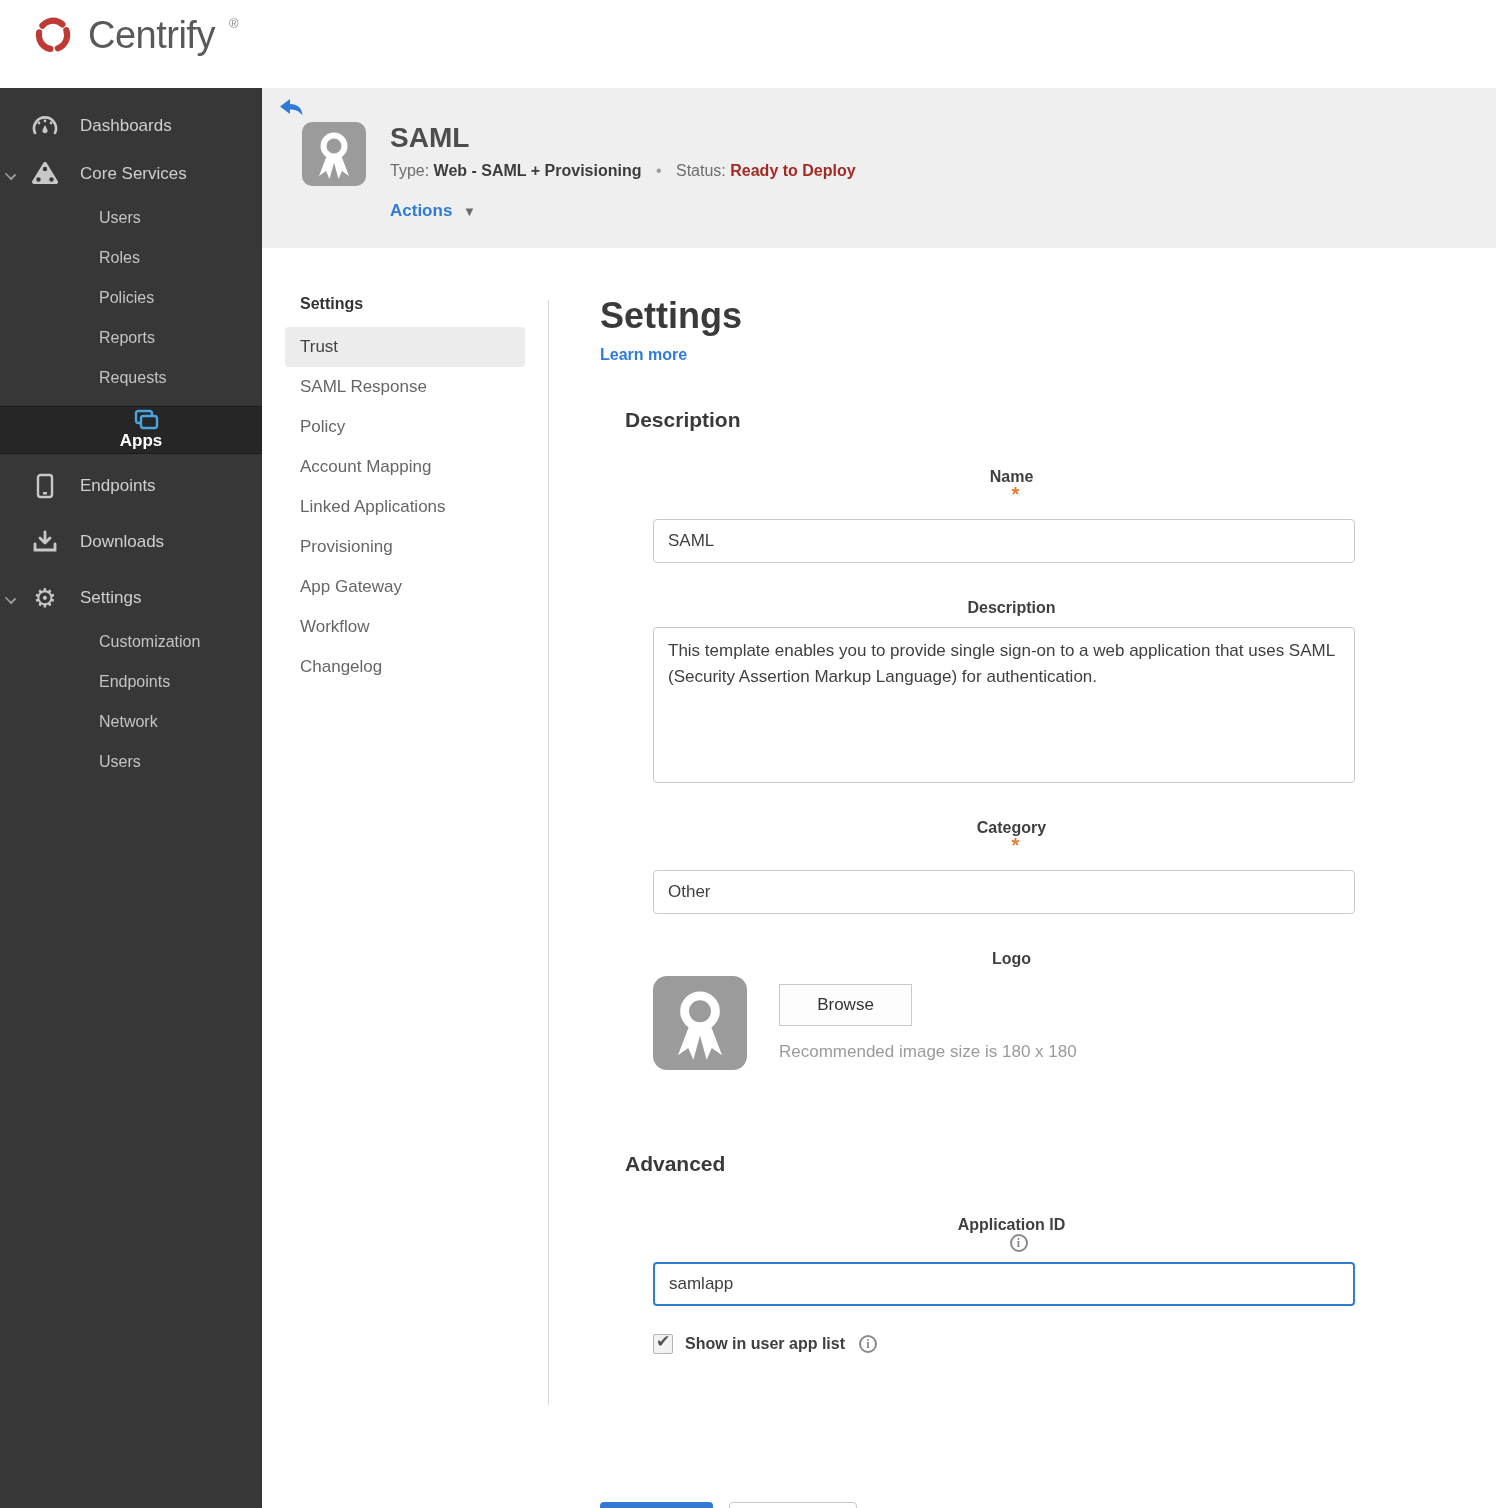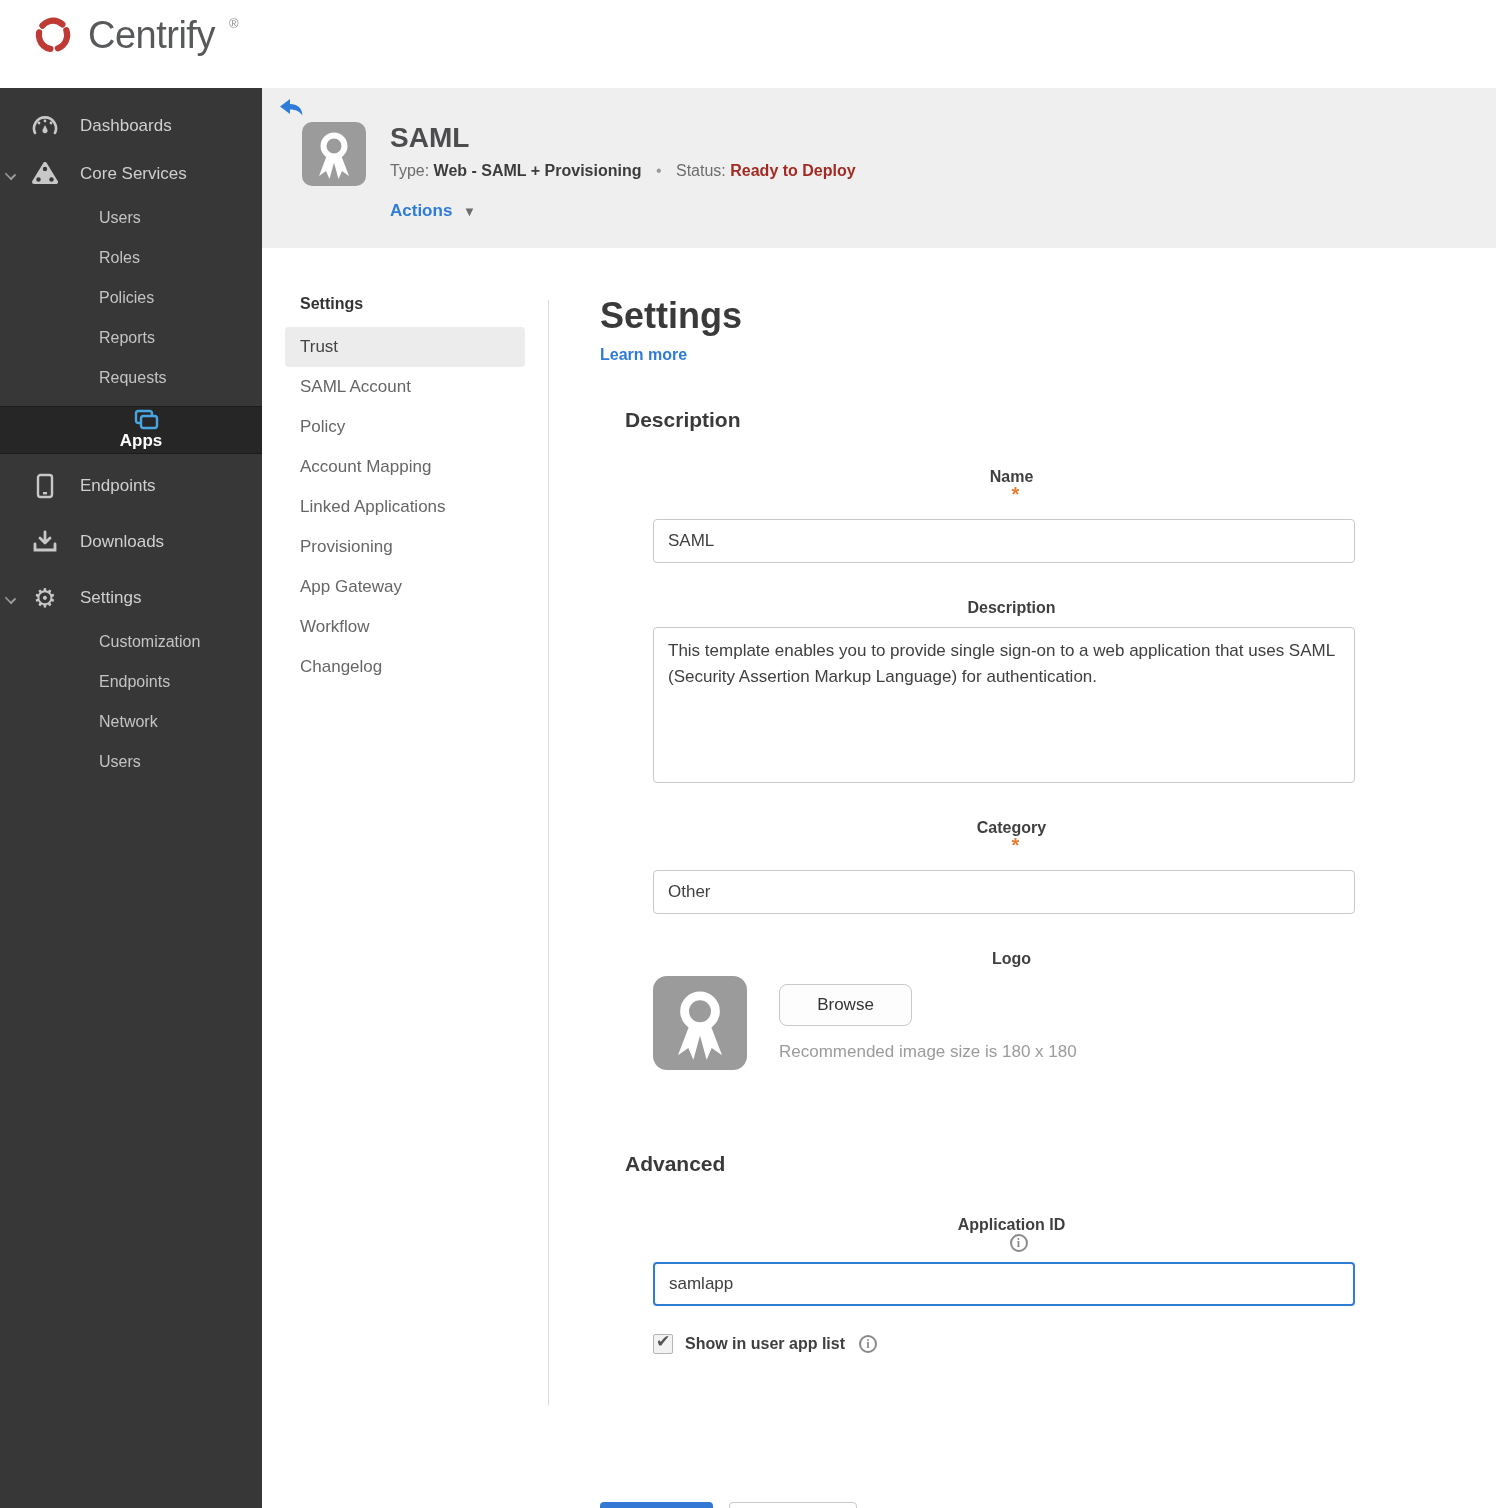--- a/index.html
+++ b/index.html
@@ -54,21 +54,21 @@
   .flabel { margin-top:36px; font-size:16px; font-weight:bold; color:#3f3f3f; display:flex; align-items:center;flex-direction:column; }
   .req { color:#e87b2e; font-size:20px; font-weight:bold; margin-left:8px; position:relative; top:-3px; }
   .tinput { margin-top:10px; width:702px; height:44px; border:1px solid #c9c9c9; border-radius:4px;
       font-family:"Liberation Sans", sans-serif; font-size:17px; color:#3f3f3f; padding:0 14px; background:#fff; outline:none; }
   textarea.tinput { height:156px; padding:10px 14px; resize:none; line-height:26px; }
   .tinput.focused { border:2px solid #2e7dd1; }
   .logo-row { margin-top:8px; display:flex; }
   .logo-box { width:94px; height:94px; background:#9b9b9b; border-radius:14px; flex:0 0 auto; }
   .logo-right { margin-left:32px; }
   .browse-btn { margin-top:8px; width:133px; height:42px; background:#fdfdfd; border:1px solid #c9c9c9;
-      border-radius:8px; font-family:"Liberation Sans", sans-serif; font-size:17px; color:#333; cursor:pointer; }
+      border-radius:0; font-family:"Liberation Sans", sans-serif; font-size:17px; color:#333; cursor:pointer; }
   .logo-hint { margin-top:16px; font-size:17px; color:#9b9b9b; }
   .adv-h { margin:82px 0 0 25px; font-size:21px; font-weight:bold; color:#3a3a3a; }
   .info-i { display:inline-flex; justify-content:center; align-items:center; width:18px; height:18px;
       border:2px solid #8a8a8a; border-radius:50%; color:#8a8a8a; font-size:12px; font-weight:bold;
       font-family:"Liberation Serif", serif; margin-left:14px; }
   .check-row { margin:28px 0 0 53px; display:flex; align-items:center; }
   .checkbox { position:relative; width:20px; height:20px; border:1px solid #b5b5b5; border-radius:2px;
       background:#f2f2f2; cursor:pointer; }
   .checkbox .mark { position:absolute; left:2px; top:-4px; font-size:17px; color:#555; }
   .check-label { margin-left:12px; font-size:16px; font-weight:bold; color:#3f3f3f; }
@@ -191,21 +191,21 @@
     </div>
     <div class="actions">
       <span>Actions</span>
       <span class="tri">▼</span>
     </div>
   </header>
 
   <aside class="subnav">
     <div class="subnav-header">Settings</div>
     <div class="subnav-item selected">Trust</div>
-    <div class="subnav-item">SAML Account</div>
+    <div class="subnav-item">SAML Response</div>
     <div class="subnav-item">Policy</div>
     <div class="subnav-item">Account Mapping</div>
     <div class="subnav-item">Linked Applications</div>
     <div class="subnav-item">Provisioning</div>
     <div class="subnav-item">App Gateway</div>
     <div class="subnav-item">Workflow</div>
     <div class="subnav-item">Changelog</div>
   </aside>
   <div class="vdivider"></div>
 

